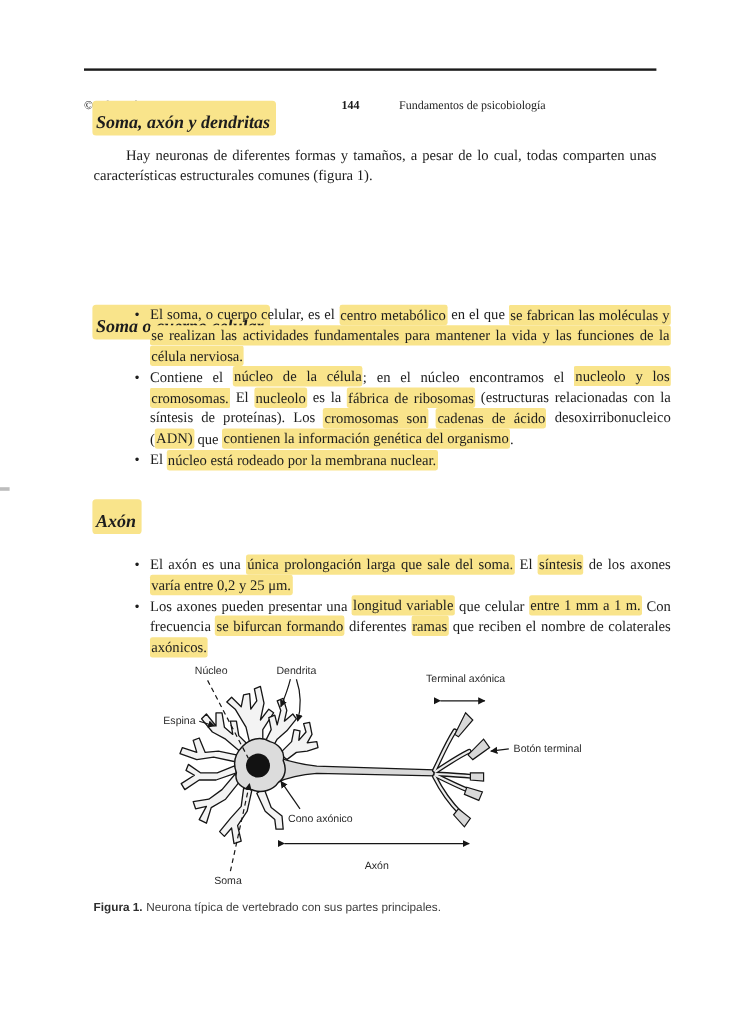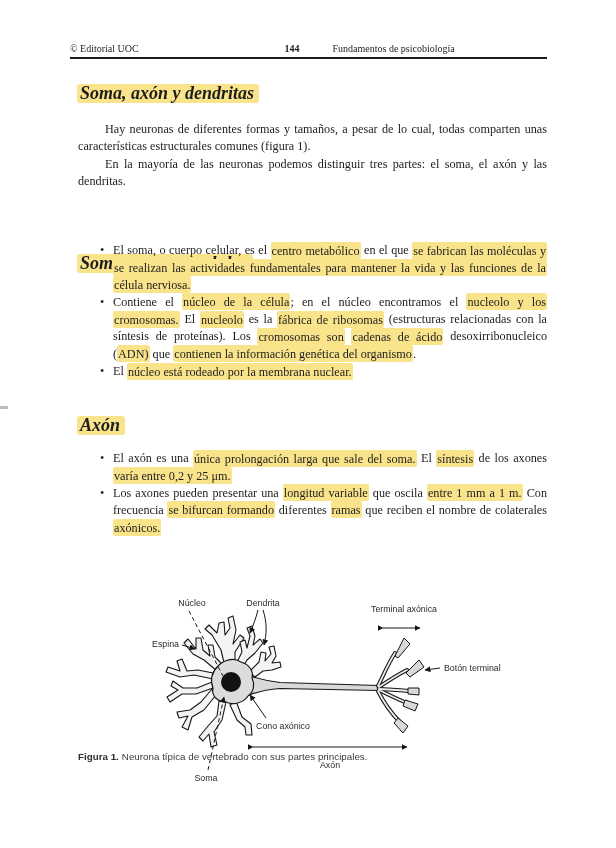--- a/index.html
+++ b/index.html
@@ -8,47 +8,47 @@
     font-family:"Liberation Serif","DejaVu Serif",serif;
     color:#1d1d1d; overflow:hidden;
   }
   
   .hdr{
     position:absolute; top:43px; left:70px; width:477px;
     display:flex; align-items:baseline;
     font-size:10px; color:#1d1d1d;
   }
   .hdr .l{flex:1; text-align:left;}
-  .hdr .c{flex:0 0 auto; font-weight:700;}
+  .hdr .c{flex:0 0 auto; font-weight:700;margin-top:40px;}
   .hdr .r{flex:1; text-align:left;padding-left:33px;}
   .rule{position:absolute; top:57px; left:70px; width:477px; height:2px; background:#1b1b1b;}
   
   .sec-h{
     position:absolute; left:77px;
-    font-style:italic; font-weight:700; font-size:18px; line-height:14px;
-    background:var(--hl); padding:2px 5px 3px 3px; border-radius:3px;
+    font-style:italic; font-weight:700; font-size:15px; line-height:14px;
+    background:var(--hl); padding:12px 5px 3px 3px; border-radius:3px;
     white-space:nowrap;
   }
   .h-intro{top:84px;} .h-soma{top:206px;margin-top:48px;} .h-axon{top:416px;}
   
   .flow{position:absolute; top:121px; left:78px; width:469px;}
   .flow p{margin:0; font-size:12.2px; line-height:17.3px; text-align:justify; text-indent:27px;}
-  ul.blist{position:absolute; left:100px; width:447px; margin:0; padding:0; list-style:none;}
+  ul.blist{position:absolute; left:100px; width:447px; margin:12px; padding:0; list-style:none;}
   .list1{top:242px;} .list2{top:450px;}
   ul.blist li{
     position:relative; padding-left:13px; margin:0;
     font-size:12.2px; line-height:17.3px; text-align:justify;
   }
   ul.blist li::before{content:"\2022"; position:absolute; left:0; top:0;}
   .hl{
     background:var(--hl); padding:1.5px 1px; border-radius:2px;
     box-decoration-break:clone; -webkit-box-decoration-break:clone;
   }
   
-  .fig{position:absolute; top:546px; left:116px; width:420px; height:206px;margin-top:44px;}
+  .fig{position:absolute; top:546px; left:100px; width:420px; height:206px;}
   .fig svg{display:block; width:420px; height:206px;}
   .fig text{font-family:"Liberation Sans","DejaVu Sans",sans-serif; font-size:8.8px; fill:#2a2a2a;}
   .caption{
     position:absolute; top:751px; left:78px; width:469px;
     font-family:"Liberation Sans","DejaVu Sans",sans-serif;
     font-size:9.8px; color:#3c3c3c;
   }
   .caption .b{font-weight:700; color:#2e2e2e;}
   .caption .t{margin-left:3px;}
   .tick{position:absolute; top:406px; left:0; width:8px; height:3px; background:#bdbdbd;}
@@ -62,36 +62,35 @@
     <span class="l">© Editorial UOC</span>
     <span class="c">144</span>
     <span class="r">Fundamentos de psicobiología</span>
   </div>
   <div class="rule"></div>
 
   <div class="sec-h h-intro">Soma, axón y dendritas</div>
 
   <div class="flow">
     <p>Hay neuronas de diferentes formas y tamaños, a pesar de lo cual, todas comparten unas características estructurales comunes (figura 1).</p>
-    <p>En la mayoría de las neuronas podemos distinguir tres partes: el soma, el axón y las dendritas.</p>
   </div>
 
   <div class="sec-h h-soma">Soma o cuerpo celular</div>
 
   <ul class="blist list1">
     <li><span>El soma, o cuerpo celular, es el </span><span class="hl">centro metabólico</span><span> en el que </span><span class="hl">se fabrican las moléculas y se realizan las actividades fundamentales para mantener la vida y las funciones de la célula nerviosa.</span></li>
     <li><span>Contiene el </span><span class="hl">núcleo de la célula</span><span>; en el núcleo encontramos el </span><span class="hl">nucleolo y los cromosomas.</span><span> El </span><span class="hl">nucleolo</span><span> es la </span><span class="hl">fábrica de ribosomas</span><span> (estructuras relacionadas con la síntesis de proteínas). Los </span><span class="hl">cromosomas son</span><span> </span><span class="hl">cadenas de ácido</span><span> desoxirribonucleico (</span><span class="hl">ADN)</span><span> que </span><span class="hl">contienen la información genética del organismo</span><span>.</span></li>
     <li><span>El </span><span class="hl">núcleo está rodeado por la membrana nuclear.</span></li>
   </ul>
 
   <div class="sec-h h-axon">Axón</div>
 
   <ul class="blist list2">
     <li><span>El axón es una </span><span class="hl">única prolongación larga que sale del soma.</span><span> El </span><span class="hl">síntesis</span><span> de los axones </span><span class="hl">varía entre 0,2 y 25 μm.</span></li>
-    <li><span>Los axones pueden presentar una </span><span class="hl">longitud variable</span><span> que oscila </span><span class="hl">entre 1 mm a 1 m.</span><span> Con frecuencia </span><span class="hl">se bifurcan formando</span><span> diferentes </span><span class="hl">ramas</span><span> que reciben el nombre de colaterales </span><span class="hl">axónicos.</span></li>
+    <li><span>Los axones pueden presentar una </span><span class="hl">longitud variable</span><span> que celular </span><span class="hl">entre 1 mm a 1 m.</span><span> Con frecuencia </span><span class="hl">se bifurcan formando</span><span> diferentes </span><span class="hl">ramas</span><span> que reciben el nombre de colaterales </span><span class="hl">axónicos.</span></li>
   </ul>
 
   <div class="fig">
     <svg viewBox="0 0 420 206">
       <defs>
         <marker id="arr" markerWidth="7" markerHeight="7" refX="5.5" refY="3" orient="auto">
           <path d="M0,0 L6,3 L0,6 Z" fill="#161616"></path>
         </marker>
       </defs>
 

